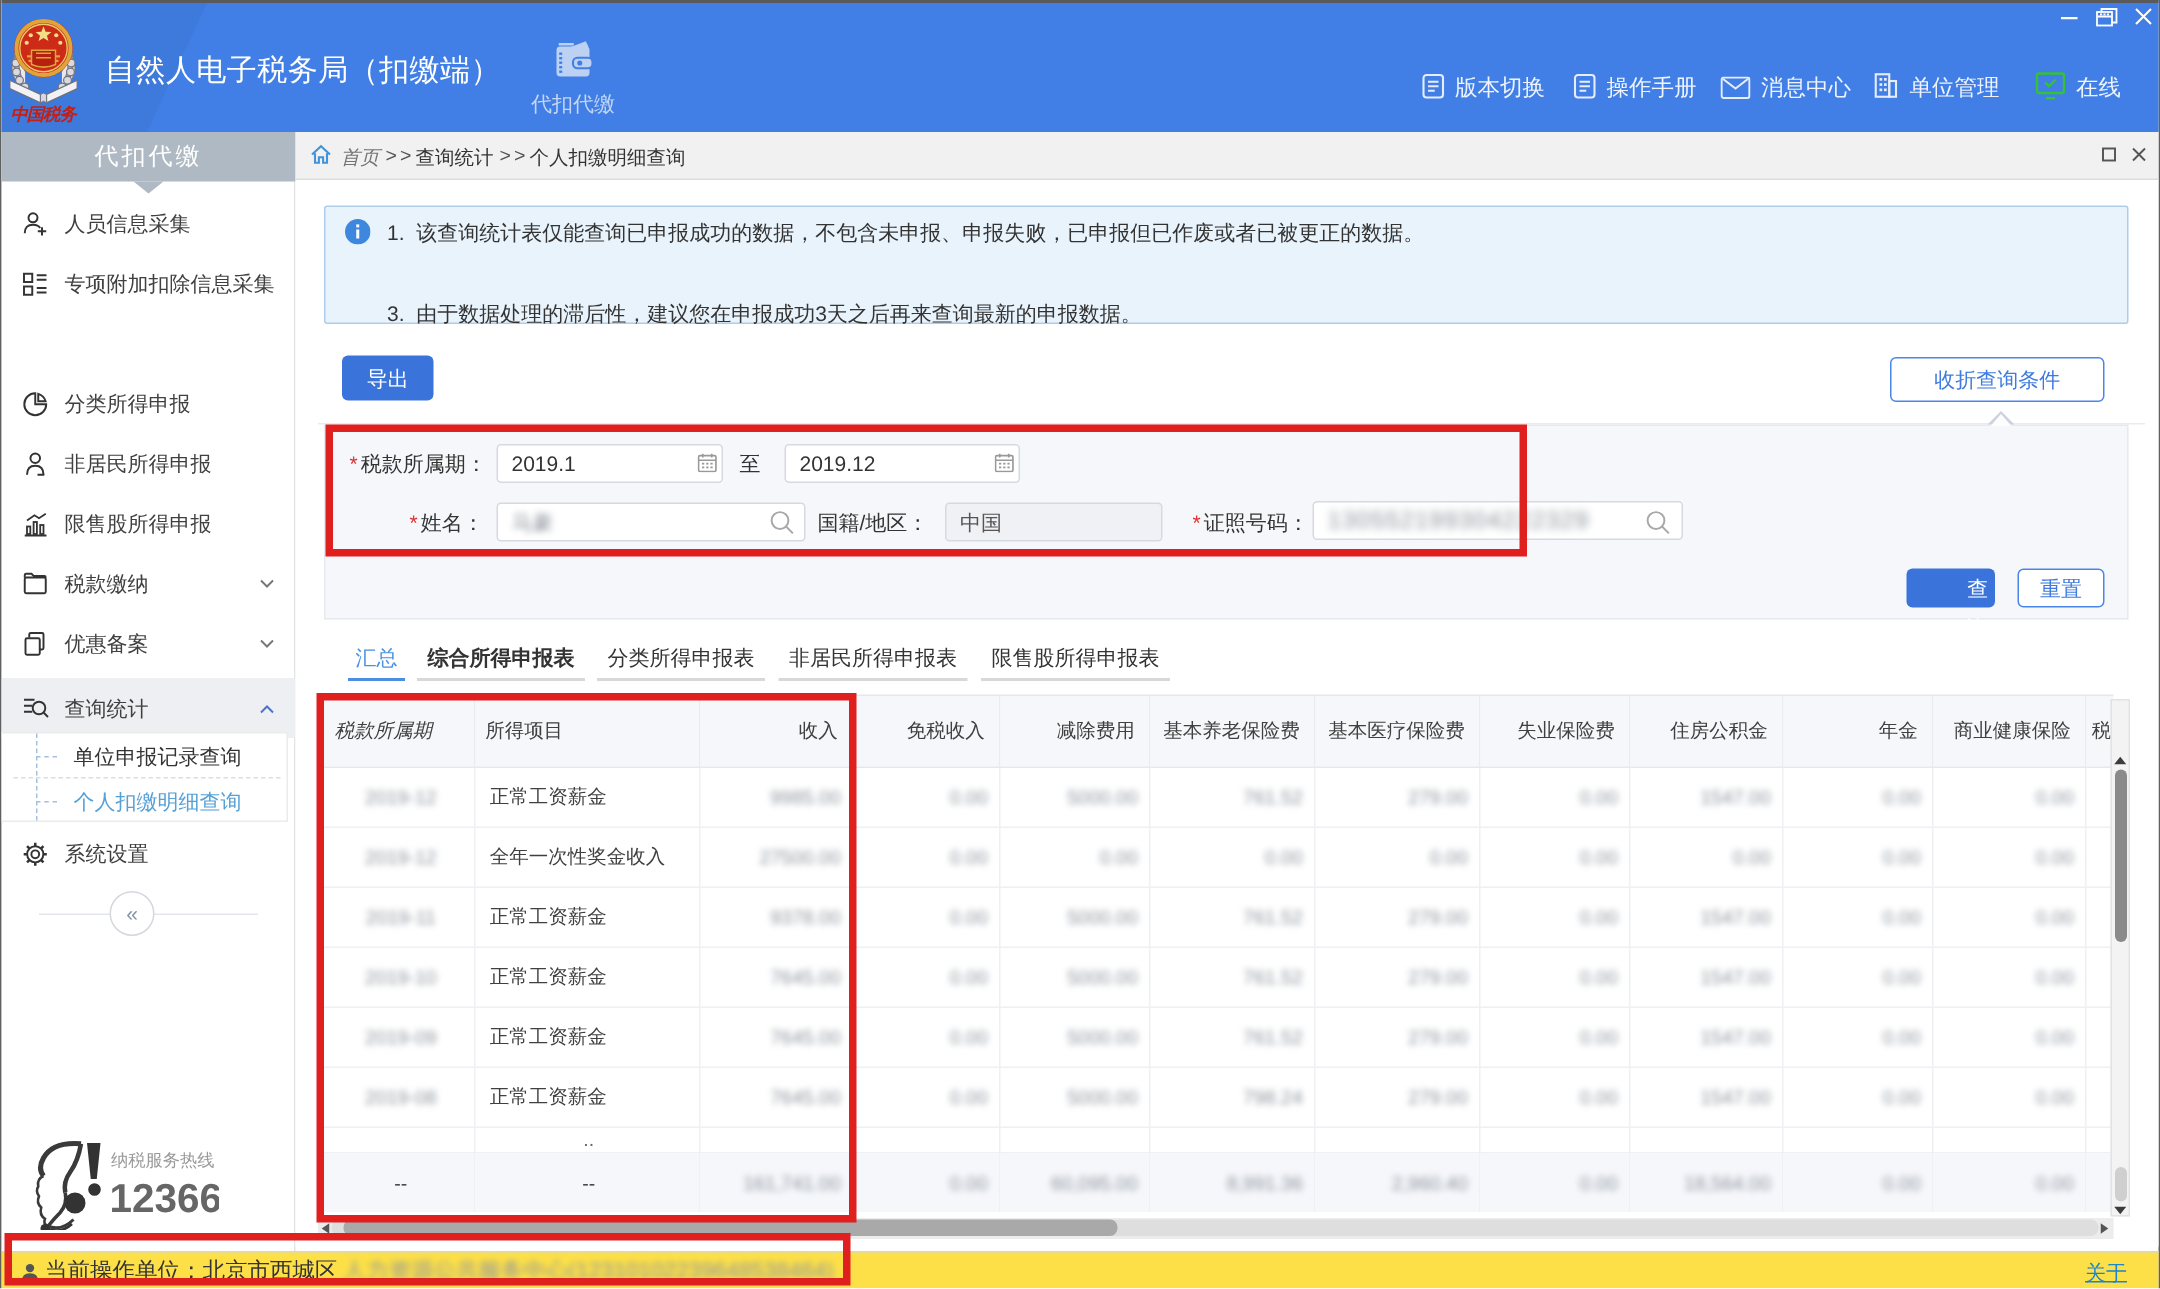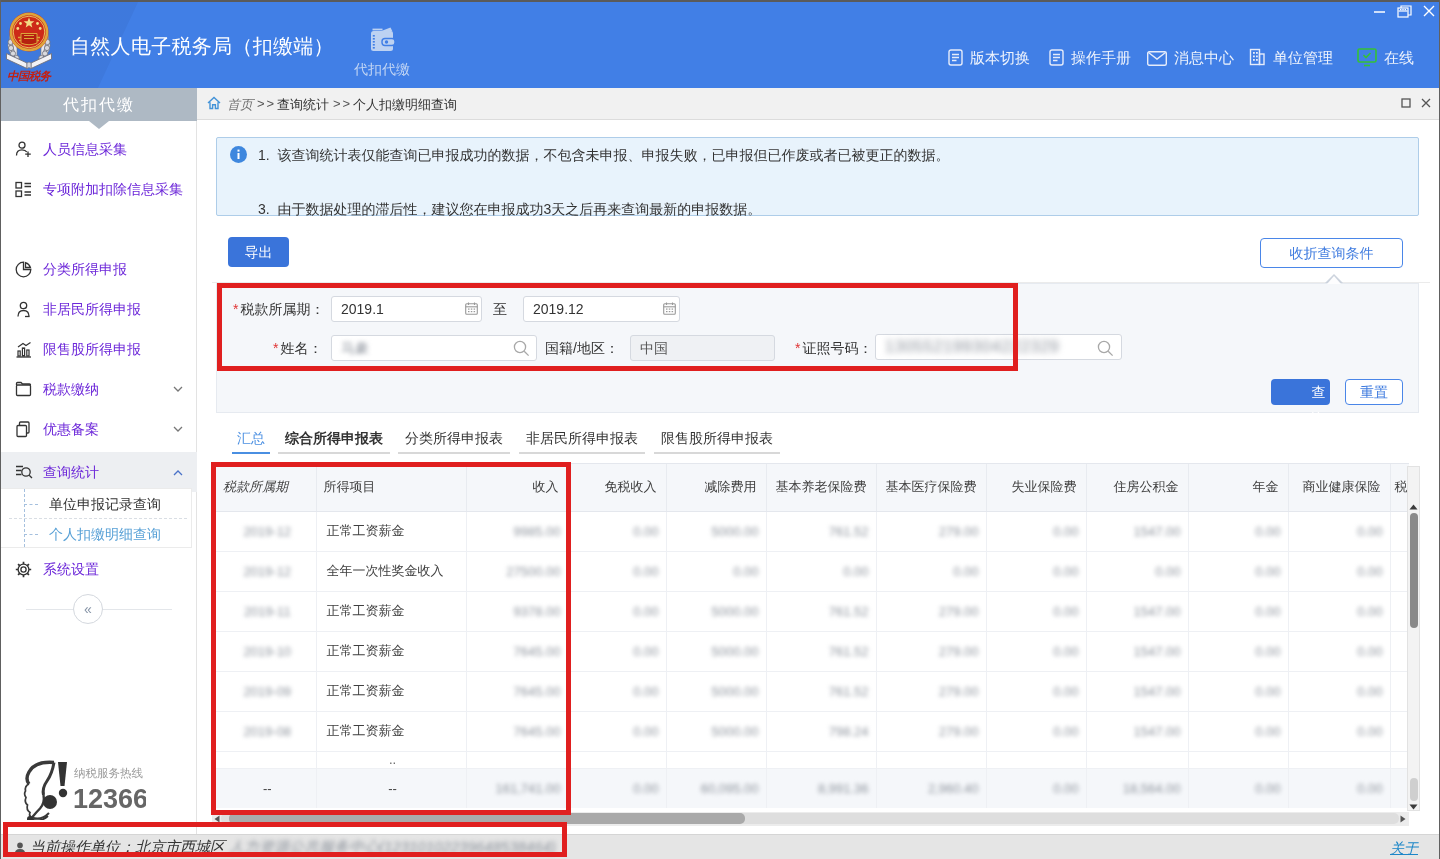--- a/index.html
+++ b/index.html
@@ -9,21 +9,21 @@
 
 #topbar{position:absolute;left:0;top:0;width:1440px;height:88px;background:#417fe6;border-top:2px solid #5a5a5a;}
 #title{position:absolute;left:69px;top:31px;font-size:20px;color:#fff;letter-spacing:0.3px;}
 #wallet-lab{position:absolute;left:353px;top:59px;width:110px;text-align:left;font-size:14px;color:#c3d6f4;}
 
 .tmenu{position:absolute;top:47px;height:18px;font-size:15px;color:#eef3fc;}
 
 #sidebar{position:absolute;left:0;top:88px;width:196px;height:746px;background:#fff;border-right:1px solid #e3e3e3;}
 #side-head{position:absolute;left:0;top:0;width:196px;height:33px;background:#aeb9c4;color:#fff;font-size:16px;text-align:center;line-height:33px;letter-spacing:2px;}
 #side-tri{position:absolute;left:88px;top:33px;width:0;height:0;border-left:10px solid transparent;border-right:10px solid transparent;border-top:8px solid #aeb9c4;}
-.mi{position:absolute;left:0;width:196px;height:40px;line-height:40px;font-size:14px;color:#6d28d9;}
+.mi{position:absolute;left:0;width:196px;height:40px;line-height:40px;font-size:14px;color:#404040;}
 .mi .txt{position:absolute;left:42px;top:0;}
 .mi svg{position:absolute;left:14px;top:12px;}
 .mi svg.chev{position:absolute;left:auto;right:14px;top:17px;}
 #mi-active{background:#edeff2;}
 #submenu{position:absolute;left:0px;top:400px;width:191px;height:60px;border-top:1px solid #ebebeb;border-bottom:1px solid #ebebeb;border-right:1px solid #ebebeb;background:#fff;}
 .smi{position:absolute;left:48px;font-size:14px;color:#333;}
 
 #crumb{position:absolute;left:196px;top:88px;width:1244px;height:32px;background:#f1f1f1;border-bottom:1px solid #dcdcdc;font-size:13px;color:#333;}
 
 #panel{position:absolute;left:196px;top:120px;width:1244px;height:711px;background:#fff;}
@@ -45,21 +45,21 @@
 table{border-collapse:collapse;table-layout:fixed;width:1194px;font-size:13px;color:#404040;}
 th{background:#f5f7fa;font-weight:normal;height:47px;border-right:1px solid #e8ebf0;border-bottom:1px solid #e4e7ed;padding:0 9px 0 7px;white-space:nowrap;overflow:hidden;}
 td{height:40px;border-right:1px solid #eef0f4;border-bottom:1px solid #eef0f4;padding:0 7px 0 10px;white-space:nowrap;overflow:hidden;background:#fff;}
 .num{text-align:right;}
 .ctr{text-align:center;}
 tr.total td{background:#f5f7fa;border-bottom:none;border-top:1px solid #e4e7ed;}
 
 #vsb{position:absolute;left:1406px;top:466px;width:13px;height:345px;background:#f3f3f3;border:1px solid #e2e2e2;}
 #hsb{position:absolute;left:211px;top:812px;width:1197px;height:14px;background:#ececec;}
 
-#statusbar{position:absolute;left:0;top:834px;width:1440px;height:25px;background:#e5e5e5;border-top:1px solid #d5d5d5;font-size:14px;color:#333;font-style:italic;}
+#statusbar{position:absolute;left:0;top:834px;width:1440px;height:25px;background:#fde047;border-top:1px solid #d5d5d5;font-size:14px;color:#333;}
 
 .red{position:absolute;border:5px solid #e01f1f;z-index:50;}
 </style>
 </head>
 <body>
 <div id="page">
 
 <div id="topbar">
   <div style="position:absolute;left:0;top:0;width:170px;height:86px;background:linear-gradient(115deg,rgba(0,0,45,0.05) 0%,rgba(0,0,45,0.05) 65%,rgba(0,0,45,0) 65.5%);"></div>
 

